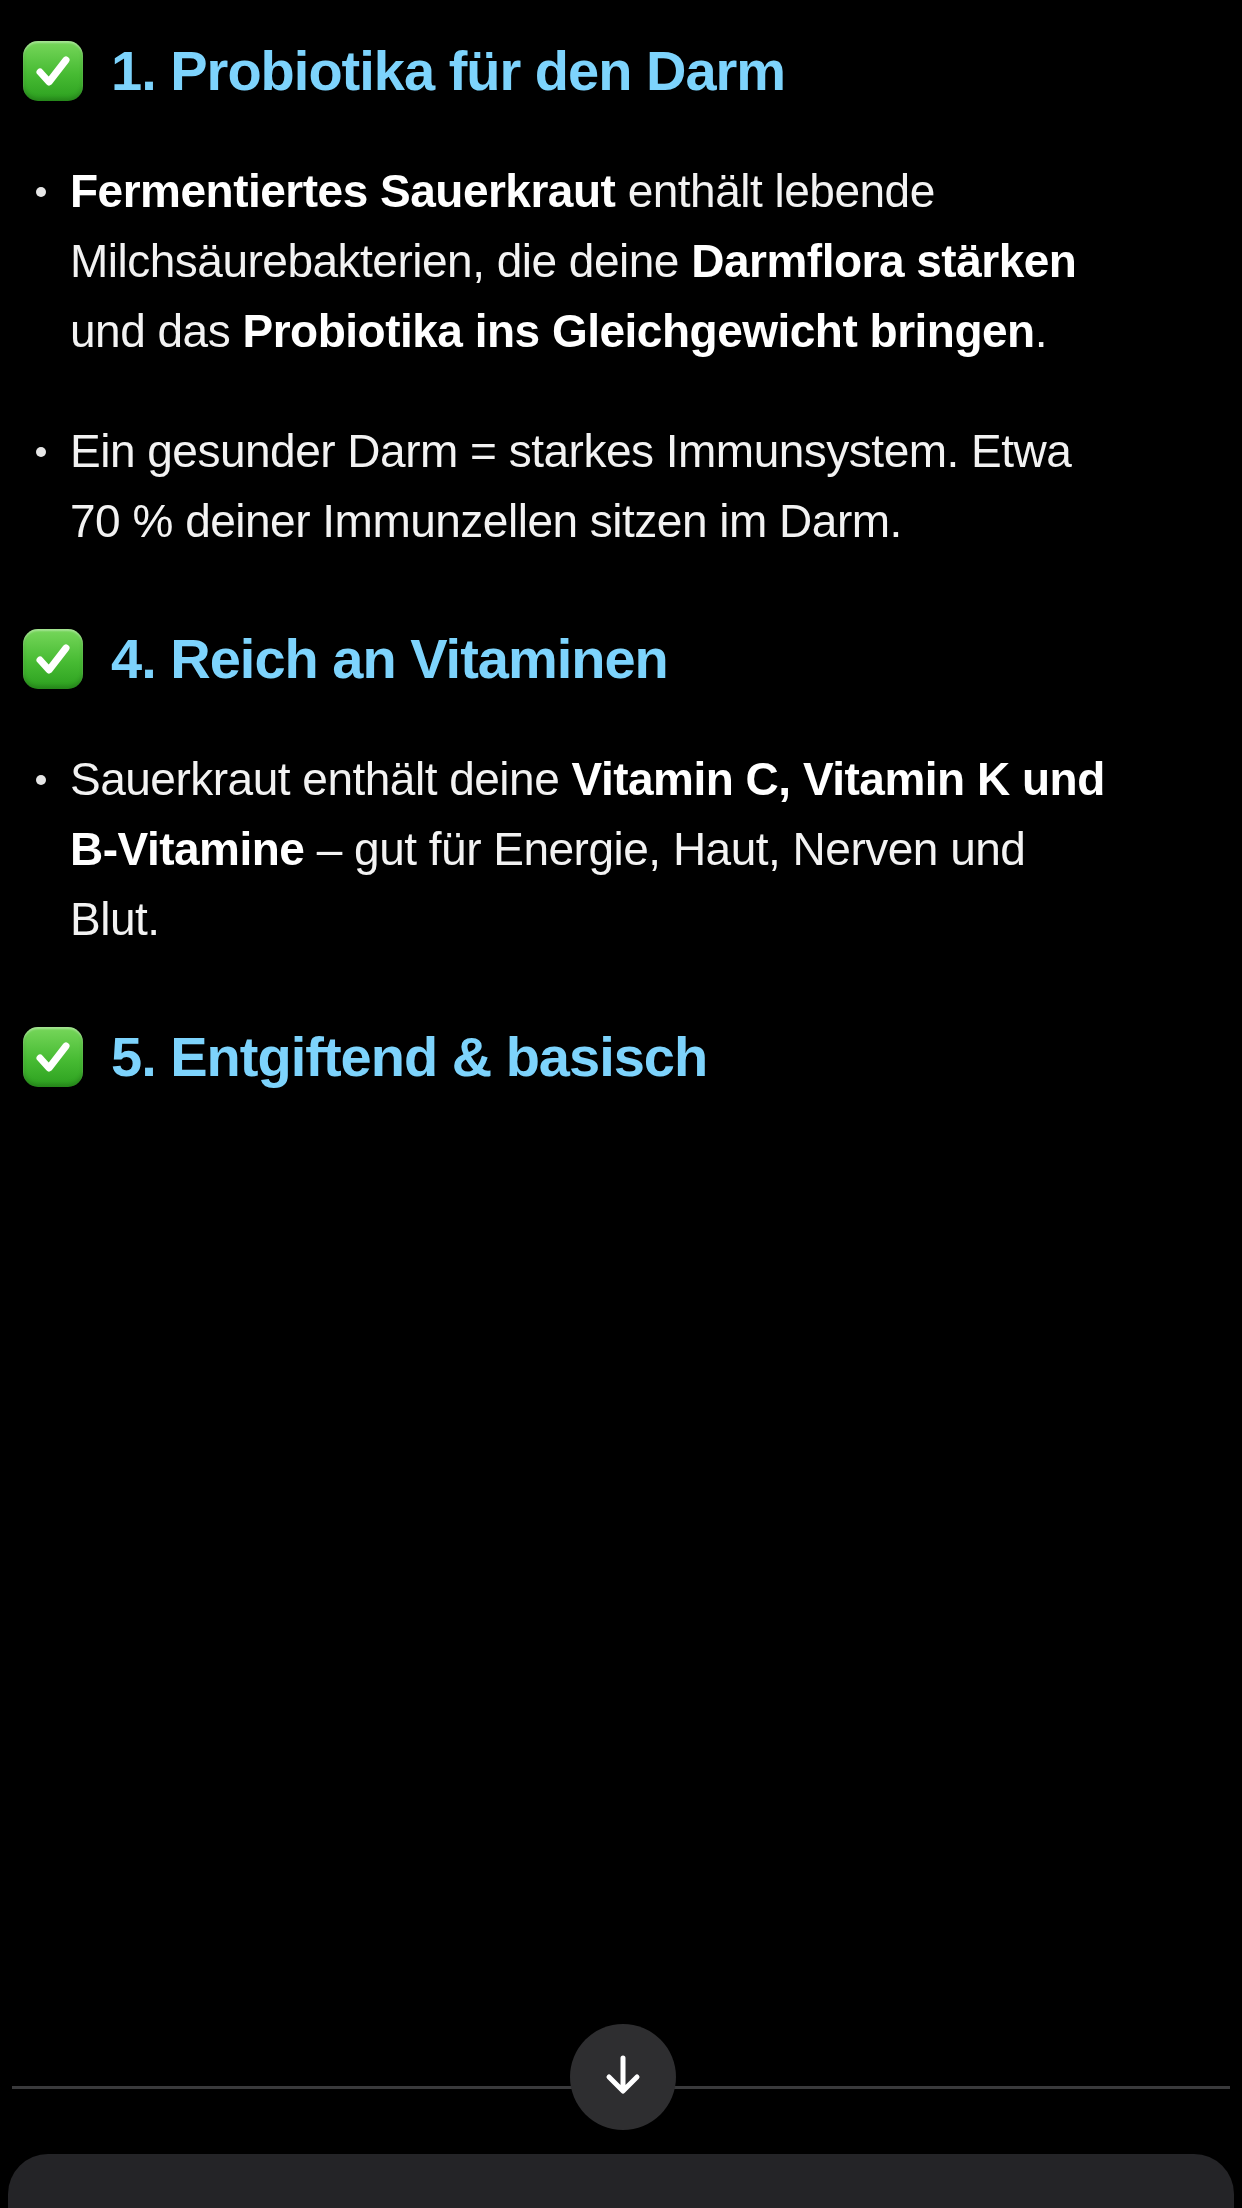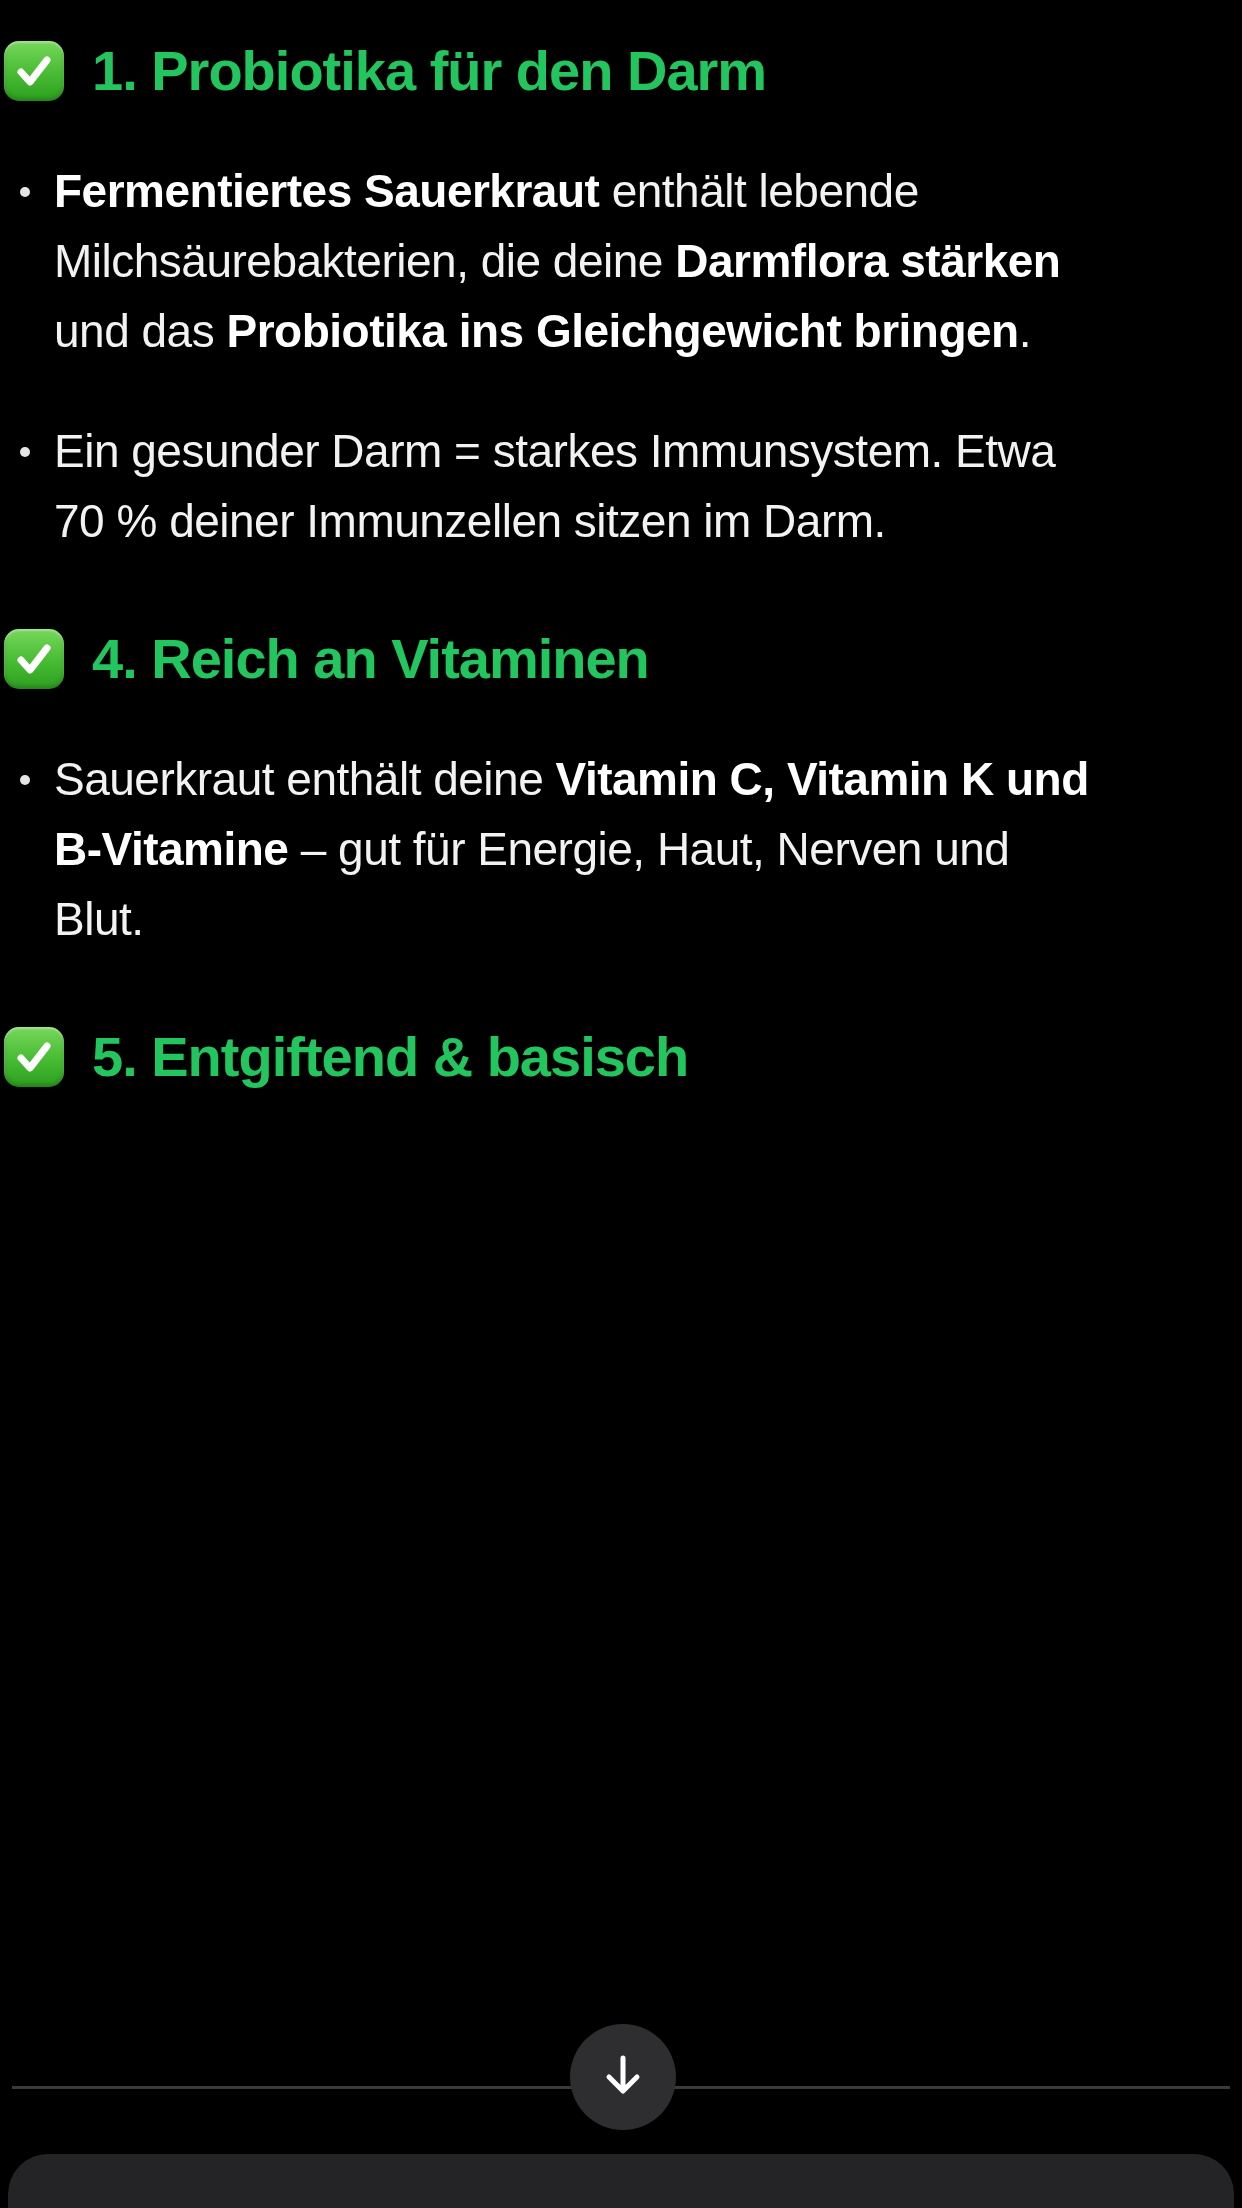--- a/index.html
+++ b/index.html
@@ -8,33 +8,33 @@
     background:var(--bg,#000);
     font-family:"Liberation Sans",sans-serif;
     color:var(--text,#f2f2f2);
     overflow:hidden;position:relative;
   }
   .screen{position:absolute;inset:0;}
   main{position:absolute;left:0;top:0;width:1242px;}
   section{display:block;}
   .hrow{
     display:flex;align-items:center;gap:28px;
-    margin:68px 0 0 4px;
+    margin:68px 0 0 23px;
     font-size:56px;font-weight:700;line-height:70px;
-    letter-spacing:-1px;color:#22c55e;
+    letter-spacing:-1px;color:#7dd3fc;
   }
   section:first-child .hrow{margin-top:36px;}
   .emoji{
     flex:0 0 auto;width:60px;height:60px;border-radius:15px;
     background:linear-gradient(180deg,#77d75b 0%,#47bb33 55%,#2ca01f 100%);
     box-shadow:inset 0 2px 2px rgba(255,255,255,.35), inset 0 -3px 4px rgba(0,0,0,.18);
     display:flex;align-items:center;justify-content:center;
   }
   .emoji svg{display:block;width:46px;height:46px;}
-  ul{list-style:none;margin:0;padding:0 0 0 54px;}
+  ul{list-style:none;margin:16px;padding:0 0 0 54px;}
   li{
     position:relative;
     margin-top:40px;
     font-size:46px;line-height:70px;letter-spacing:-0.5px;
     white-space:pre;color:var(--text,#f2f2f2);
   }
   ul li:first-child{margin-top:50px;}
   li::before{
     content:"";
     position:absolute;left:-34px;top:31px;

